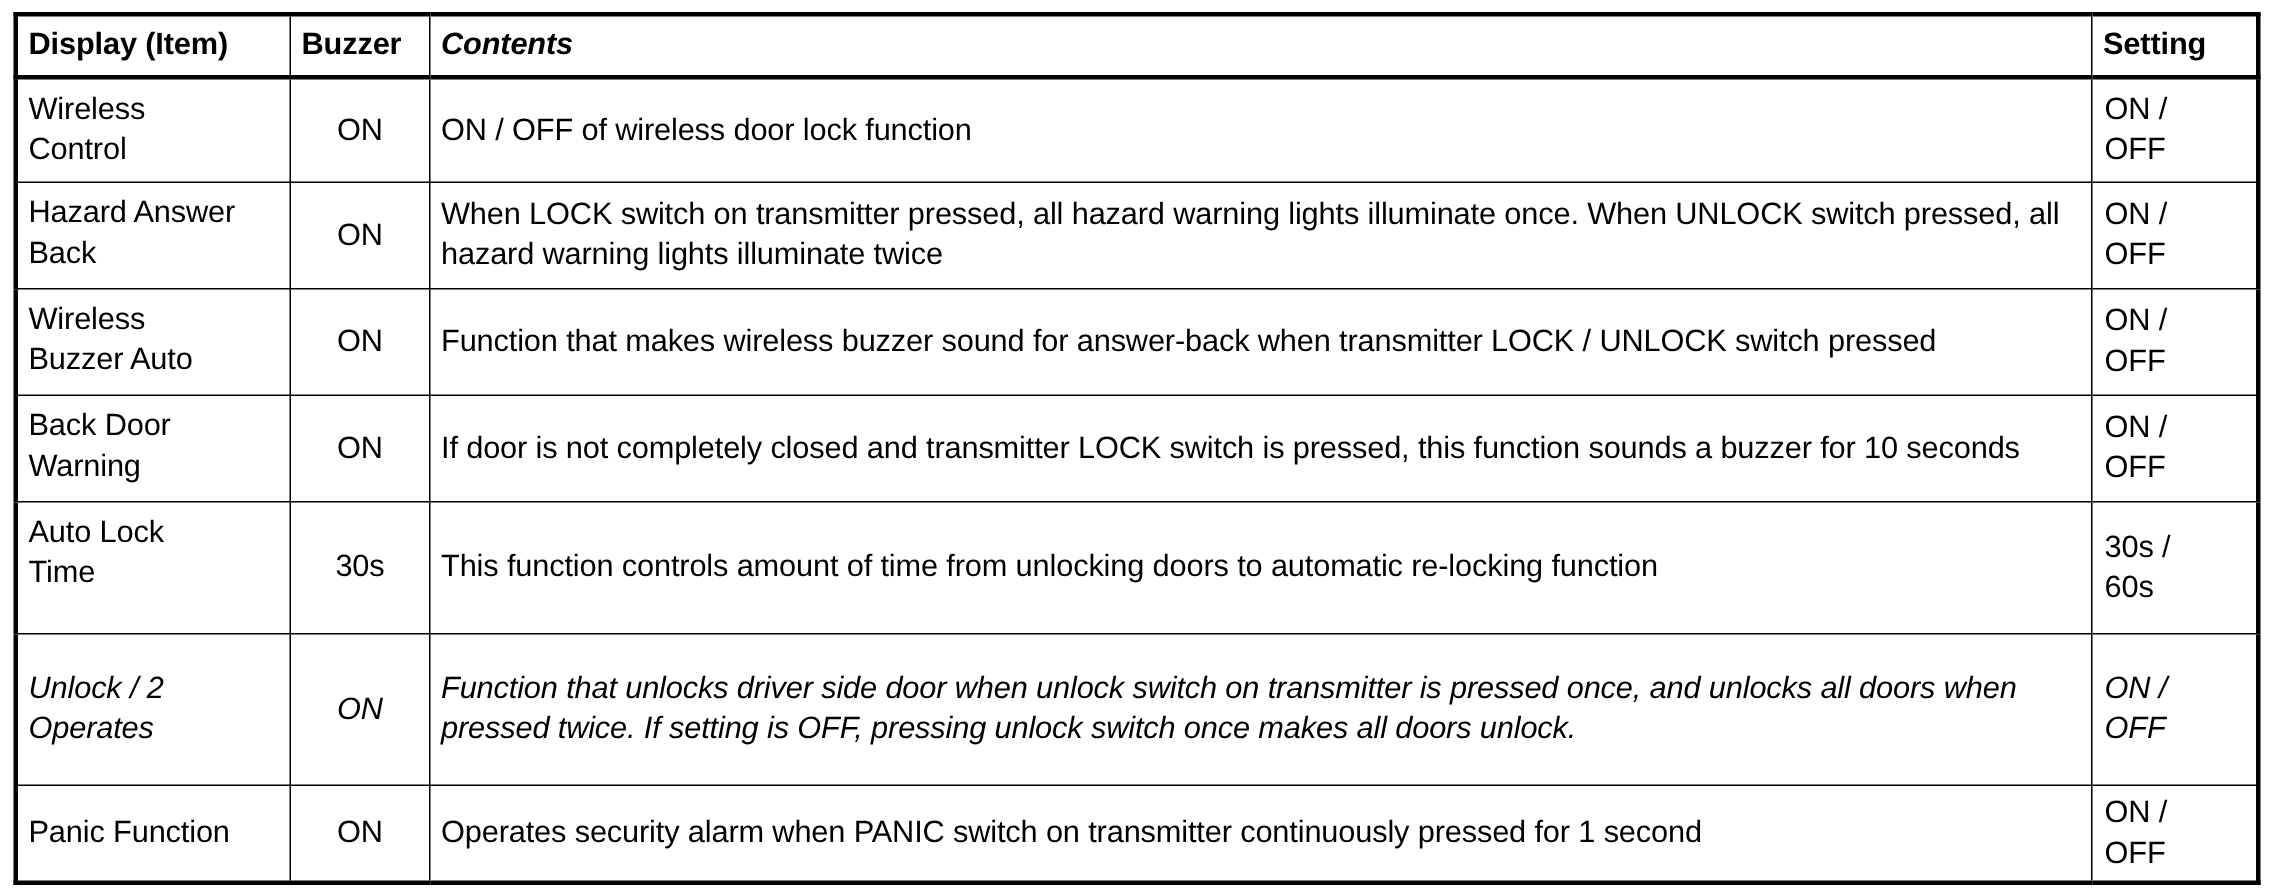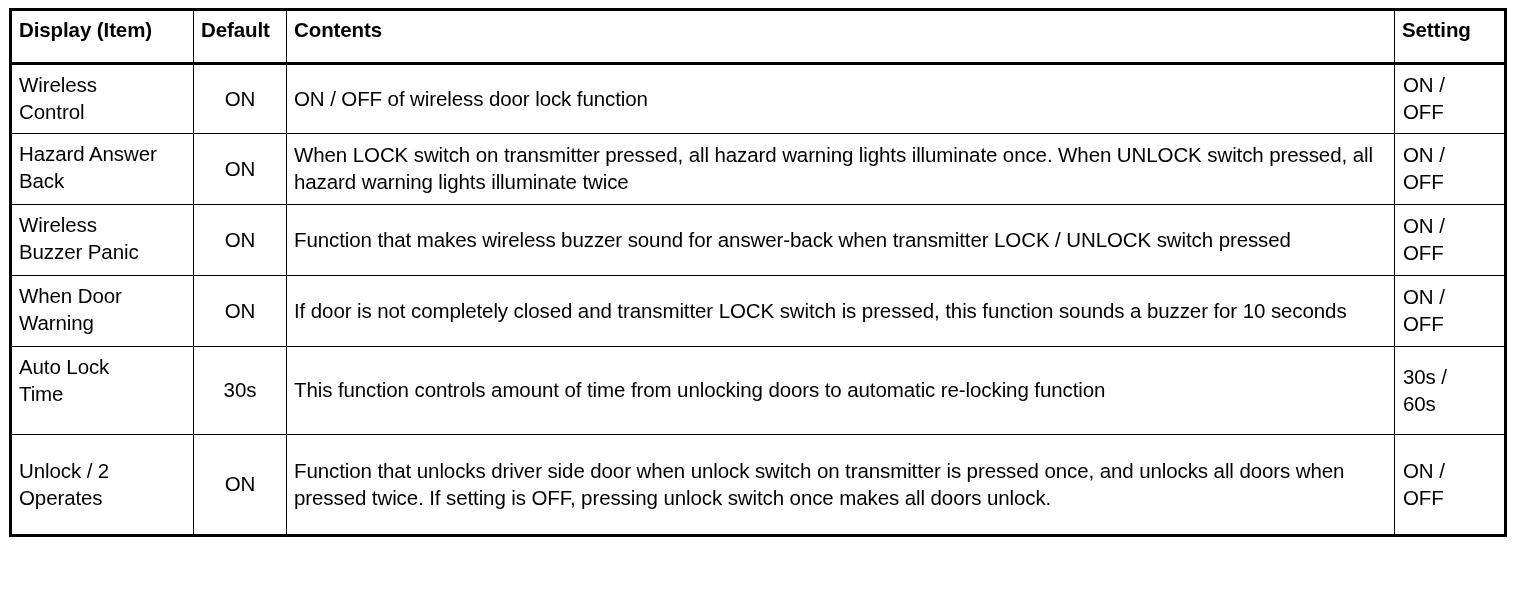--- a/index.html
+++ b/index.html
@@ -51,25 +51,25 @@
   
   .spec tr > *:first-child { border-left-width: 3px; }
   .spec tr > *:last-child  { border-right-width: 3px; }
   .spec thead tr > * { border-top-width: 3px; border-bottom-width: 3px; }
   .spec tbody tr:last-child > * { border-bottom-width: 3px; }
 
   .spec thead th {
     font-weight: bold;
     height: 39px;
     padding-top: 0;
-    padding-bottom: 12px;
+    padding-bottom: 0;
     text-align: left;
     white-space: nowrap;
   }
-  th.col-contents { text-align: center; }
+  th.col-contents { text-align: center; font-style: italic; }
 
   col.c-item     { width: 183px; }
   col.c-default  { width: 93px; }
   col.c-contents { width: 1108px; }
   col.c-setting  { width: 111px; }
 
   td.cell-item {
     vertical-align: top;
     padding-top: 7px;
   }
@@ -79,38 +79,38 @@
   td.cell-setting  { vertical-align: middle; padding-left: 8px; }
 
   .two-line { display: block; }
   .two-line span { display: block; }
 
   .r1 { height: 70px; }
   .r2 { height: 71px; }
   .r3 { height: 71px; }
   .r4 { height: 71px; }
   .r5 { height: 88px; }
-  .r6 { height: 101px; }
+  .r6 { height: 101px; font-style: italic; }
   .r7 { height: 65px; }
 </style>
 </head>
 <body>
 
 <div class="sheet">
   <table class="spec">
     <colgroup>
       <col class="c-item">
       <col class="c-default">
       <col class="c-contents">
       <col class="c-setting">
     </colgroup>
     <thead>
       <tr>
         <th class="col-item">Display (Item)</th>
-        <th class="col-default">Default</th>
+        <th class="col-default">Buzzer</th>
         <th class="col-contents">Contents</th>
         <th class="col-setting">Setting</th>
       </tr>
     </thead>
     <tbody>
 
       <tr class="r1">
         <td class="cell-item">
           <span class="two-line">
             <span>Wireless</span>
@@ -141,37 +141,37 @@
             <span>ON /</span>
             <span>OFF</span>
           </span>
         </td>
       </tr>
 
       <tr class="r3">
         <td class="cell-item">
           <span class="two-line">
             <span>Wireless</span>
-            <span>Buzzer Panic</span>
+            <span>Buzzer Auto</span>
           </span>
         </td>
         <td class="cell-default">ON</td>
         <td class="cell-contents">Function that makes wireless buzzer sound for answer-back when transmitter LOCK / UNLOCK switch pressed</td>
         <td class="cell-setting">
           <span class="two-line">
             <span>ON /</span>
             <span>OFF</span>
           </span>
         </td>
       </tr>
 
       <tr class="r4">
         <td class="cell-item">
           <span class="two-line">
-            <span>When Door</span>
+            <span>Back Door</span>
             <span>Warning</span>
           </span>
         </td>
         <td class="cell-default">ON</td>
         <td class="cell-contents">If door is not completely closed and transmitter LOCK switch is pressed, this function sounds a buzzer for 10 seconds</td>
         <td class="cell-setting">
           <span class="two-line">
             <span>ON /</span>
             <span>OFF</span>
           </span>
@@ -205,16 +205,31 @@
         <td class="cell-default">ON</td>
         <td class="cell-contents">Function that unlocks driver side door when unlock switch on transmitter is pressed once, and unlocks all doors when pressed twice. If setting is OFF, pressing unlock switch once makes all doors unlock.</td>
         <td class="cell-setting">
           <span class="two-line">
             <span>ON /</span>
             <span>OFF</span>
           </span>
         </td>
       </tr>
 
+      <tr class="r7">
+        <td class="cell-item mid">
+          <span class="two-line">
+            <span>Panic Function</span>
+          </span>
+        </td>
+        <td class="cell-default">ON</td>
+        <td class="cell-contents">Operates security alarm when PANIC switch on transmitter continuously pressed for 1 second</td>
+        <td class="cell-setting">
+          <span class="two-line">
+            <span>ON /</span>
+            <span>OFF</span>
+          </span>
+        </td>
+      </tr>
 
     </tbody>
   </table>
 </div>
 
 </body></html>

